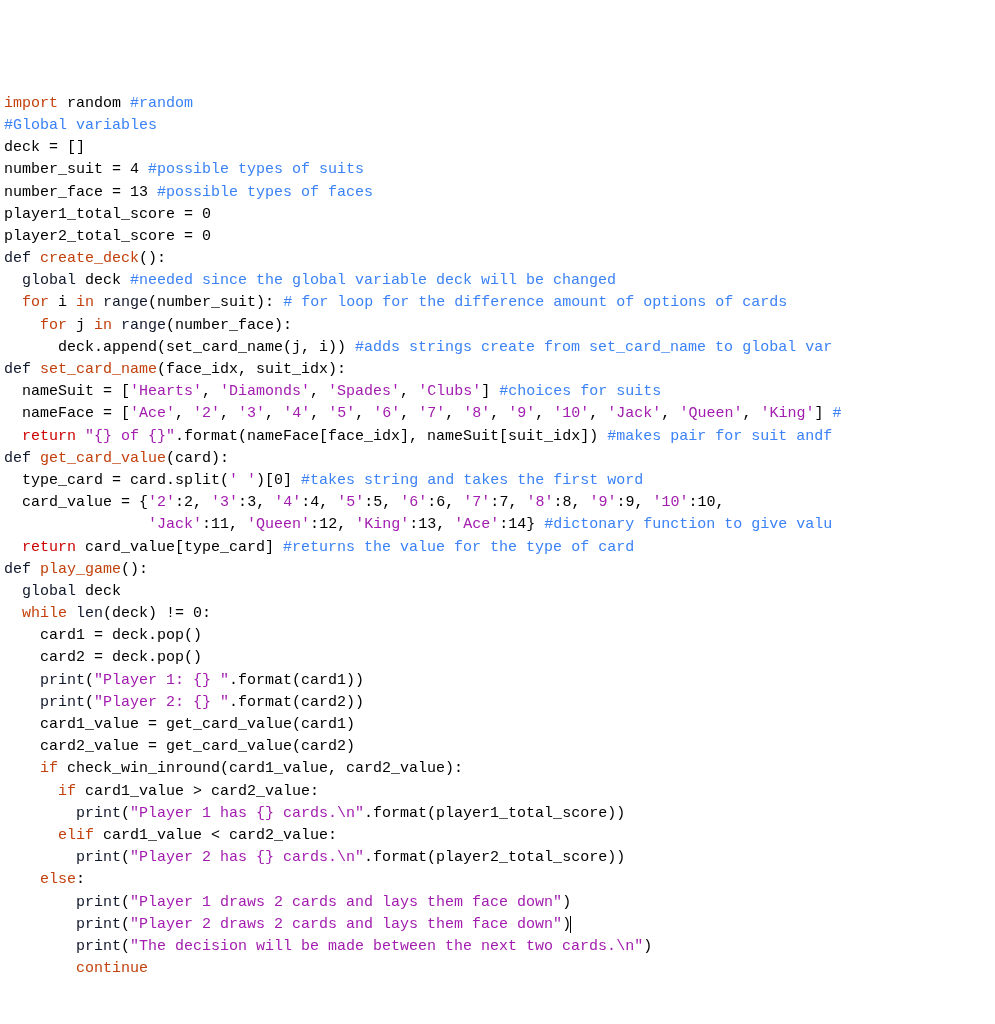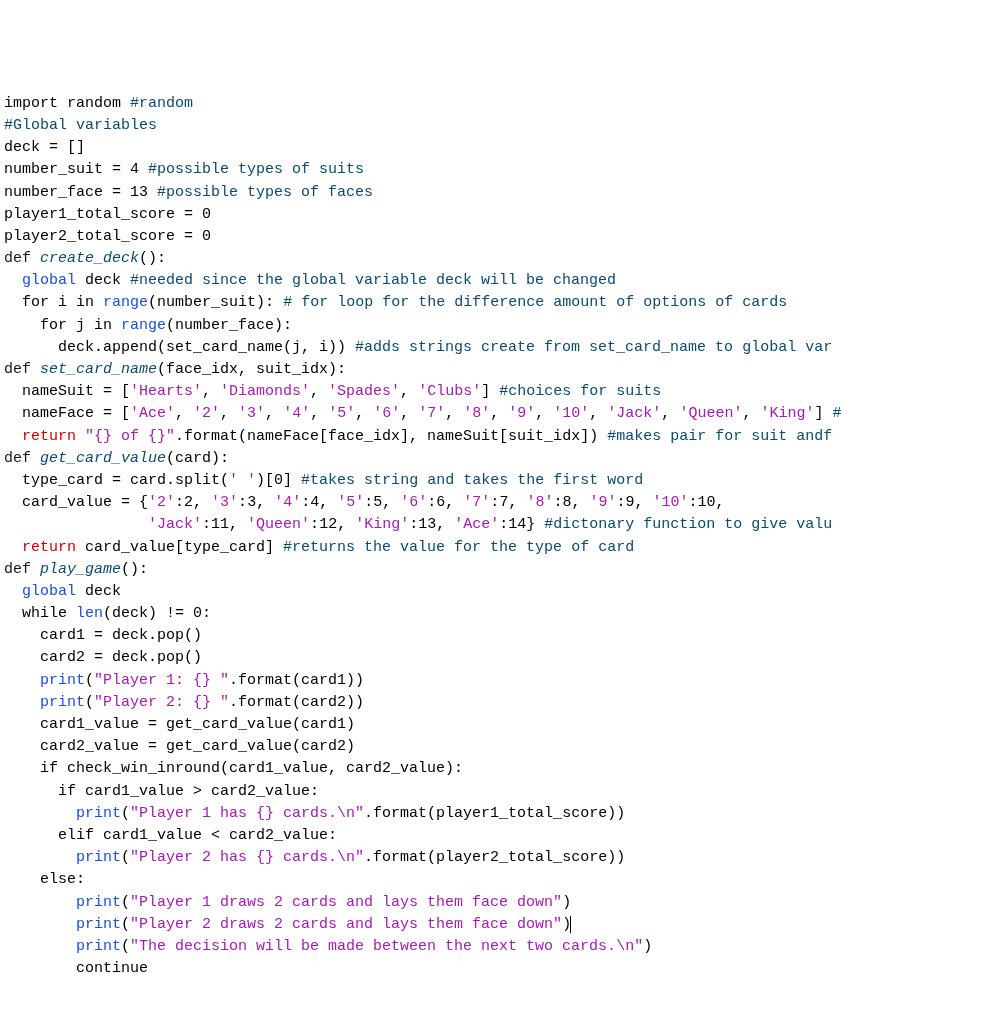--- a/index.html
+++ b/index.html
@@ -8,28 +8,28 @@
     background: #ffffff;
     font-family: "Menlo", "Consolas", "Courier New", monospace;
     font-size: 15px;
     line-height: 1.48;
     color: #000000;
     white-space: pre;
     overflow: hidden;
   }
   .code-area { width: 995px; }
   .line { display: block; }
-  .k  { color: #000000; }   
+  .k  { color: #c2410c; }   
   .kd { color: #0f172a; }   
   .kr { color: #cc0000; margin-top: 25px; }   
-  .fn { color: #0c4a6e; font-style: italic; }   
-  .bi { color: #1d4ed8; }   
+  .fn { color: #c2410c; }   
+  .bi { color: #0f172a; }   
   .n  { color: #000000; }   
   .s  { color: #a21caf; }   
-  .c  { color: #0c4a6e; }   
+  .c  { color: #3b82f6; }   
   .num{ color: #000000; }
   .cursor {
     display: inline-block;
     width: 0;
     border-left: 1px solid #000;
     height: 1.1em;
     vertical-align: text-bottom;
     margin-left: -1px;
   }
 </style>

